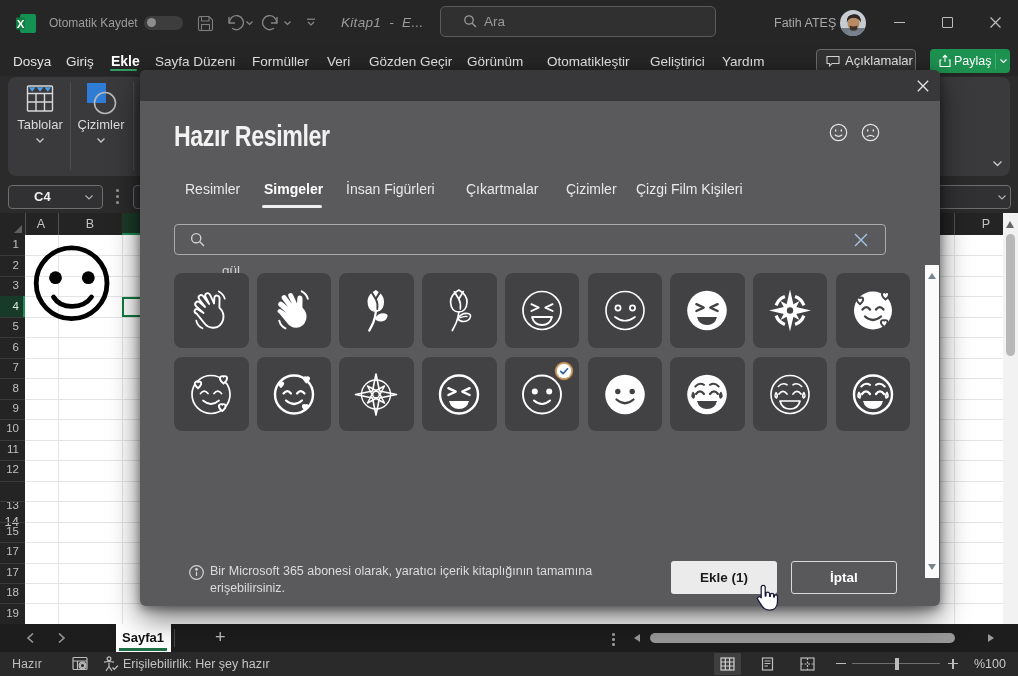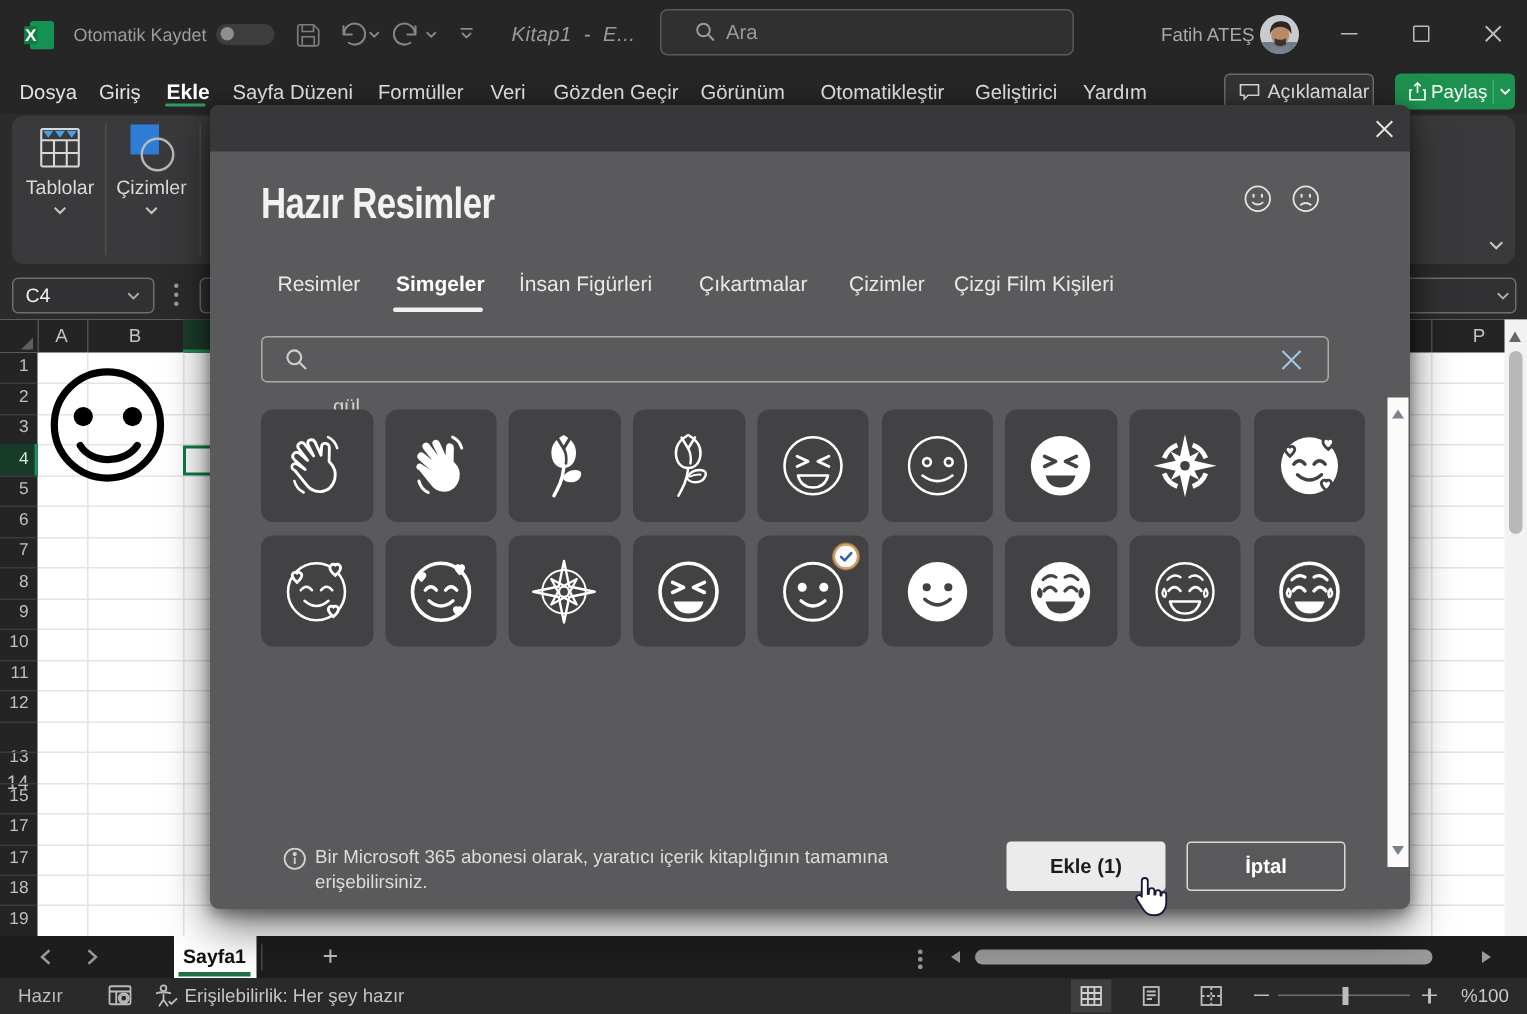--- a/index.html
+++ b/index.html
@@ -141,21 +141,21 @@
     </svg>
   <div class="abs" style="left:133px;top:6px;width:1px;height:88px;background:#4e4e4e;"></div>
 
   <svg class="abs" style="left:992px;top:84px;" width="11" height="8" viewBox="0 0 11 8" fill="none" stroke="#c8c8c8" stroke-width="1.4">
       <path d="M1.5 1.5 L5.5 5.5 L9.5 1.5"></path>
     </svg>
 </div>
 
 <div class="abs" id="formularow" style="left:0;top:180px;width:1018px;height:33px;background:#2b2b2b;">
   <div class="abs" style="left:8px;top:5px;width:95px;height:24px;background:#313133;border:1px solid #6e6e6e;border-radius:4px;box-sizing:border-box;"></div>
-  <div class="abs txt" style="left:17px;top:9px;font-size:13px;color:#efefef;">C4</div>
+  <div class="abs txt" style="left:34px;top:9px;font-size:13px;color:#efefef;font-weight:bold;">C4</div>
   <svg class="abs" style="left:84px;top:14px;" width="10" height="7" viewBox="0 0 10 7" fill="none" stroke="#b0b0b0" stroke-width="1.2">
       <path d="M1.5 1.5 L5 5 L8.5 1.5"></path>
     </svg>
   <div class="abs" style="left:116px;top:9px;width:3px;height:3px;border-radius:50%;background:#9a9a9a;"></div>
   <div class="abs" style="left:116px;top:15px;width:3px;height:3px;border-radius:50%;background:#9a9a9a;"></div>
   <div class="abs" style="left:116px;top:21px;width:3px;height:3px;border-radius:50%;background:#9a9a9a;"></div>
   <div class="abs" style="left:133px;top:5px;width:878px;height:24px;background:#313133;border:1px solid #6e6e6e;border-radius:4px;box-sizing:border-box;"></div>
   <svg class="abs" style="left:997px;top:14px;" width="10" height="7" viewBox="0 0 10 7" fill="none" stroke="#b0b0b0" stroke-width="1.2">
       <path d="M1.5 1.5 L5 5 L8.5 1.5"></path>
     </svg>

